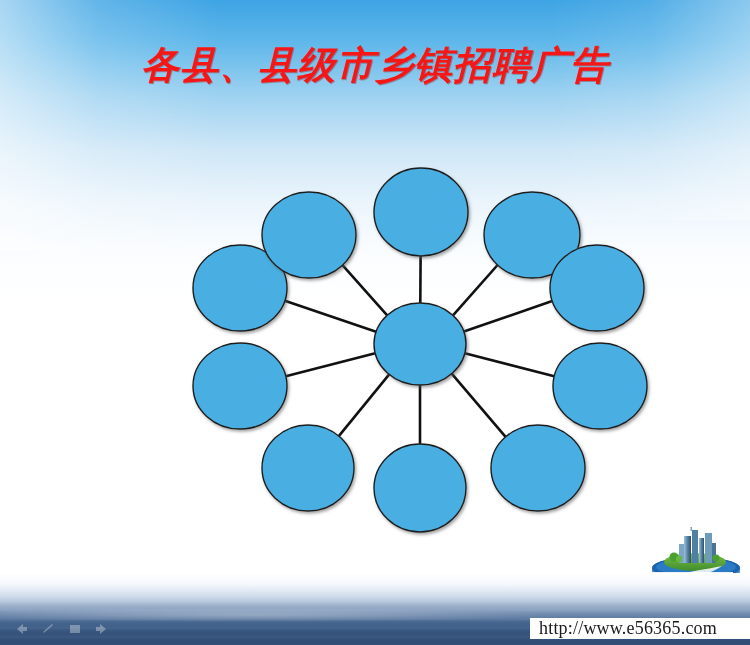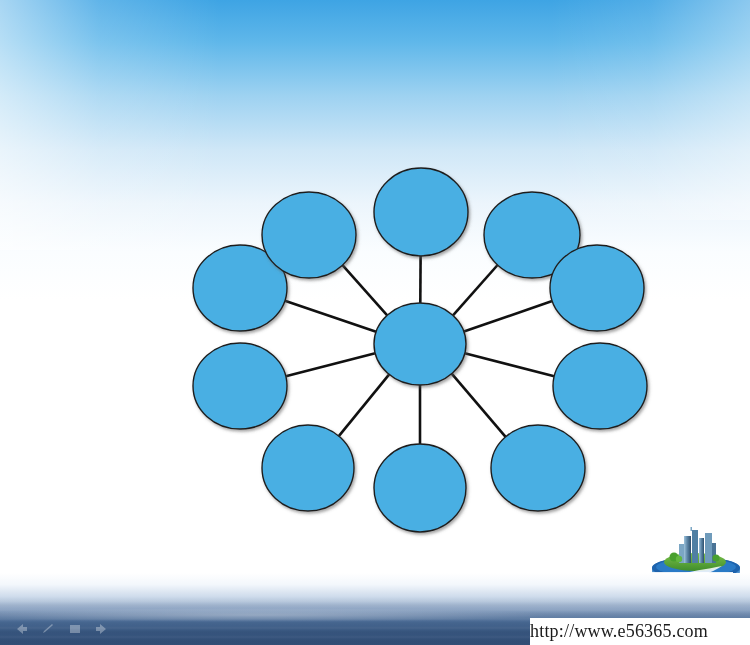--- a/index.html
+++ b/index.html
@@ -156,43 +156,45 @@
     height: 92px;
   }
   .globe-logo svg { display: block; }
 
   
   .watermark {
     position: absolute;
     left: 530px;
     top: 618px;
     width: 220px;
-    height: 27px;
+    height: 21px;
     background: #ffffff;
     display: flex;
     align-items: center;
+    padding-left: 9px;
     box-sizing: border-box;
   }
   .watermark-text {
     font-family: "Liberation Serif", "DejaVu Serif", serif;
     font-size: 18px;
     color: #1a1a1a;
     letter-spacing: 0.2px;
     white-space: nowrap;
   }
 </style>
 </head>
 <body>
 
 <div id="slide">
 
   <div class="bg-sky"></div>
   <div class="bg-sky-left-wash"></div>
   <div class="bg-sky-right-wash"></div>
 
+  <div class="title">各县、县级市乡镇招聘广告</div>
 
   <div class="diagram">
     <svg width="750" height="645" viewBox="0 0 750 645" xmlns="http://www.w3.org/2000/svg">
       <defs>
         <filter id="nodeShadow" x="-30%" y="-30%" width="170%" height="170%">
           <feDropShadow dx="1.5" dy="2" stdDeviation="1.6" flood-color="#5a5a5a" flood-opacity="0.55"></feDropShadow>
         </filter>
       </defs>
       <g id="connectors">
           <line x1="420.3" y1="303.0" x2="420.6" y2="256.0" stroke="#111111" stroke-width="2.6" stroke-linecap="butt"></line>

